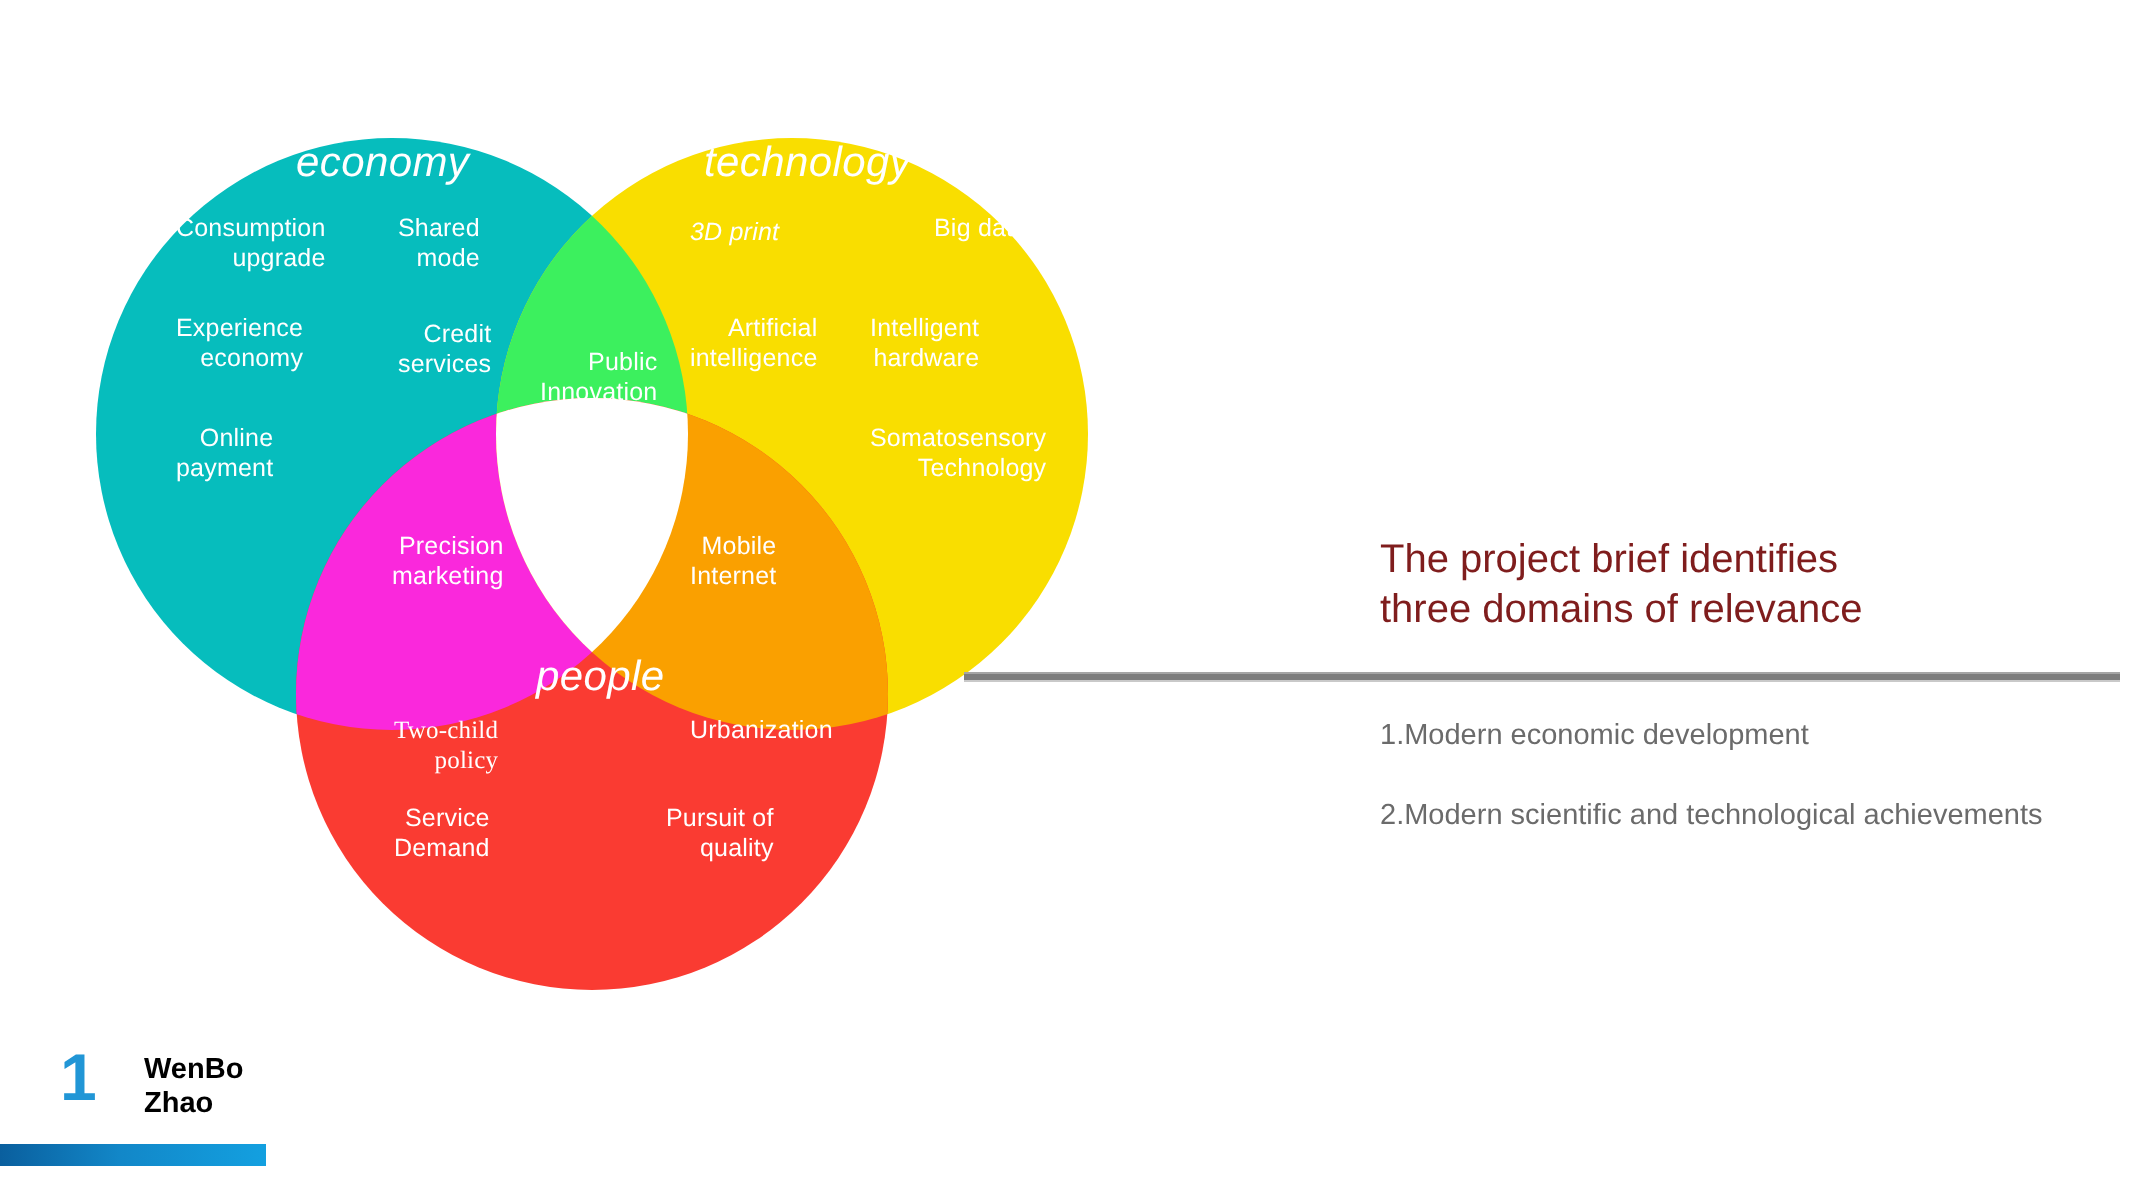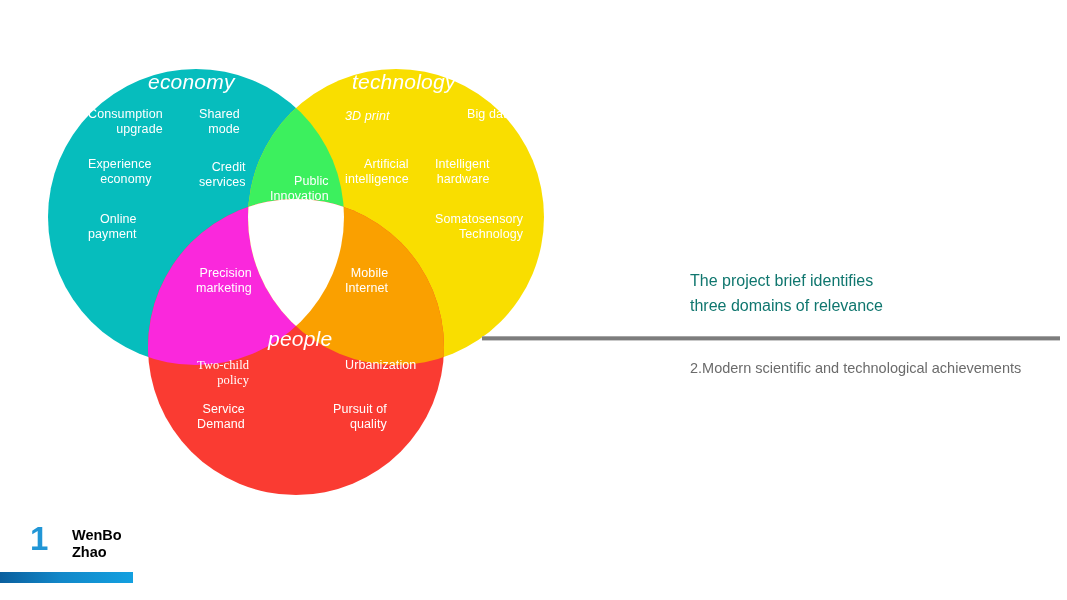--- a/index.html
+++ b/index.html
@@ -51,22 +51,22 @@
   }
 
   
   #right-panel {
     position: absolute;
     left: 482px;
     top: 268px;
     width: 580px;
   }
   #panel-heading {
-    color: #0f766e;
-    font-size: 16px;
+    color: #7f1d1d;
+    font-size: 20px;
     line-height: 25px;
     white-space: pre-line;
     margin: 0 0 0 208px;
   }
   #panel-divider {
     margin-top: 18px;
     width: 578px;
     height: 3px;
     background: #7d7d7d;
     border-top: 1px solid #a5a5a5;
@@ -198,20 +198,21 @@
 marketing</div>
   <div class="venn-label" style="left:345px; top:266px;">Mobile
 Internet</div>
 </div>
 
 <div id="right-panel">
   <div id="panel-heading">The project brief identifies
 three domains of relevance</div>
   <div id="panel-divider"></div>
   <ul id="panel-list">
+    <li>1.Modern economic development</li>
     <li>2.Modern scientific and technological achievements</li>
   </ul>
 </div>
 
 <div id="footer">
   <div id="footer-page-number">1</div>
   <div id="footer-author">WenBo
 Zhao</div>
   <div id="footer-bar"></div>
 </div>

